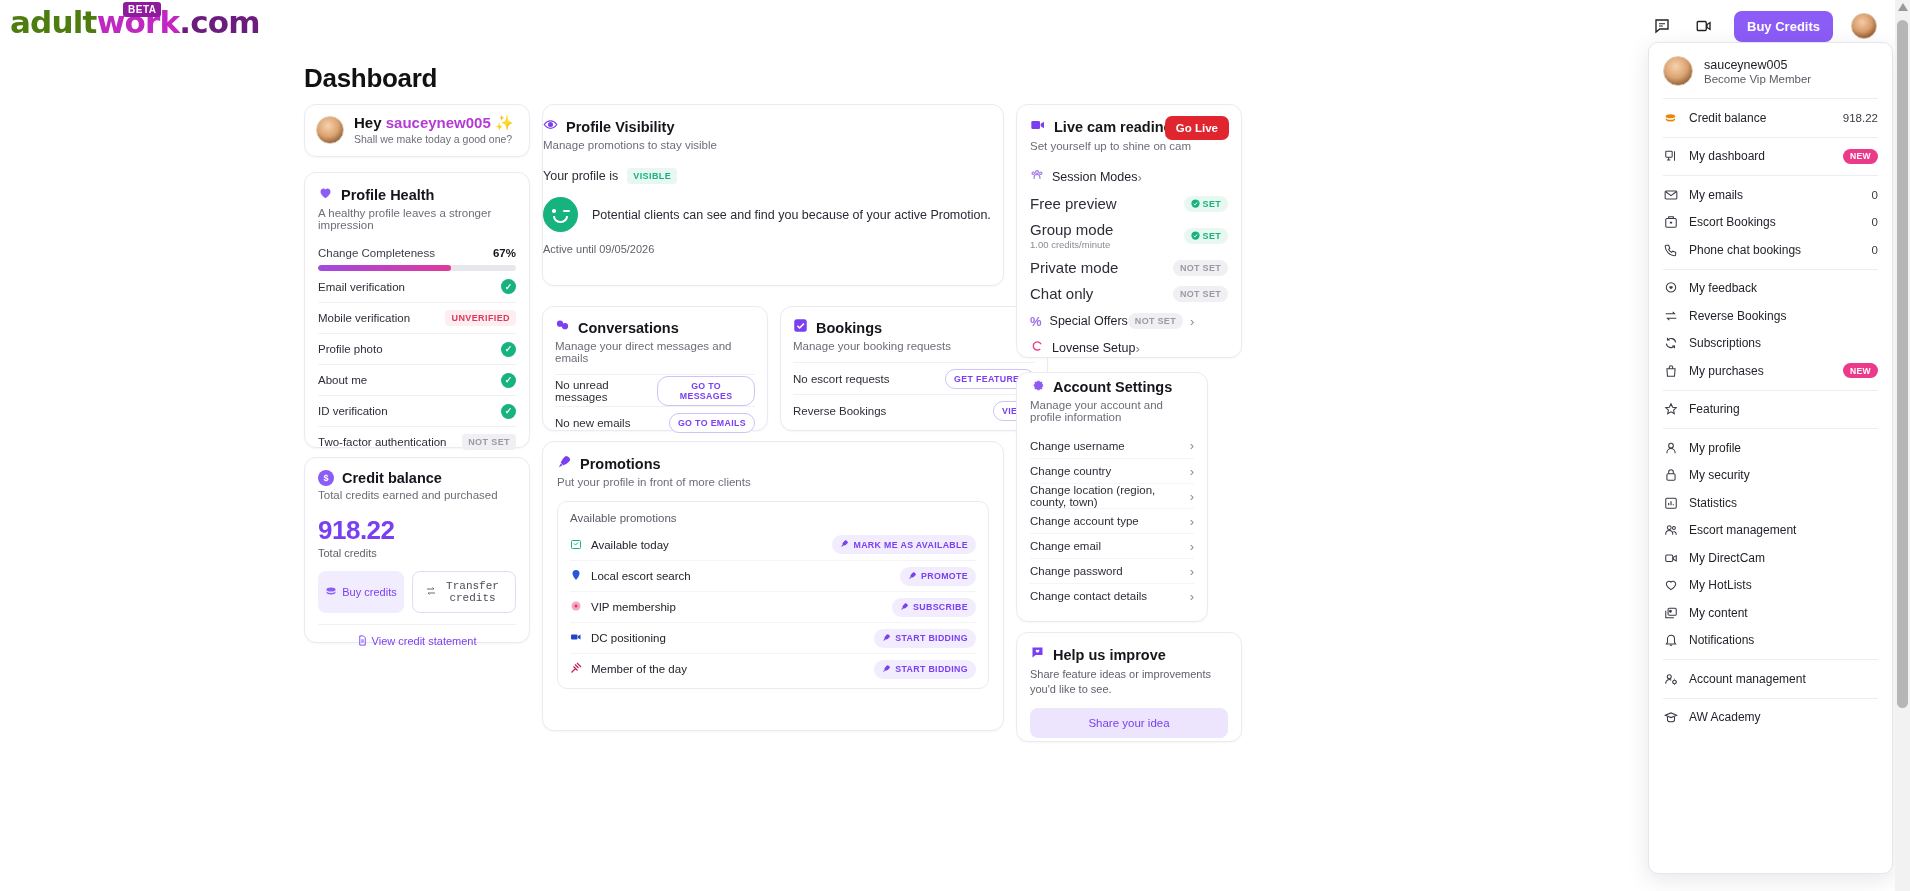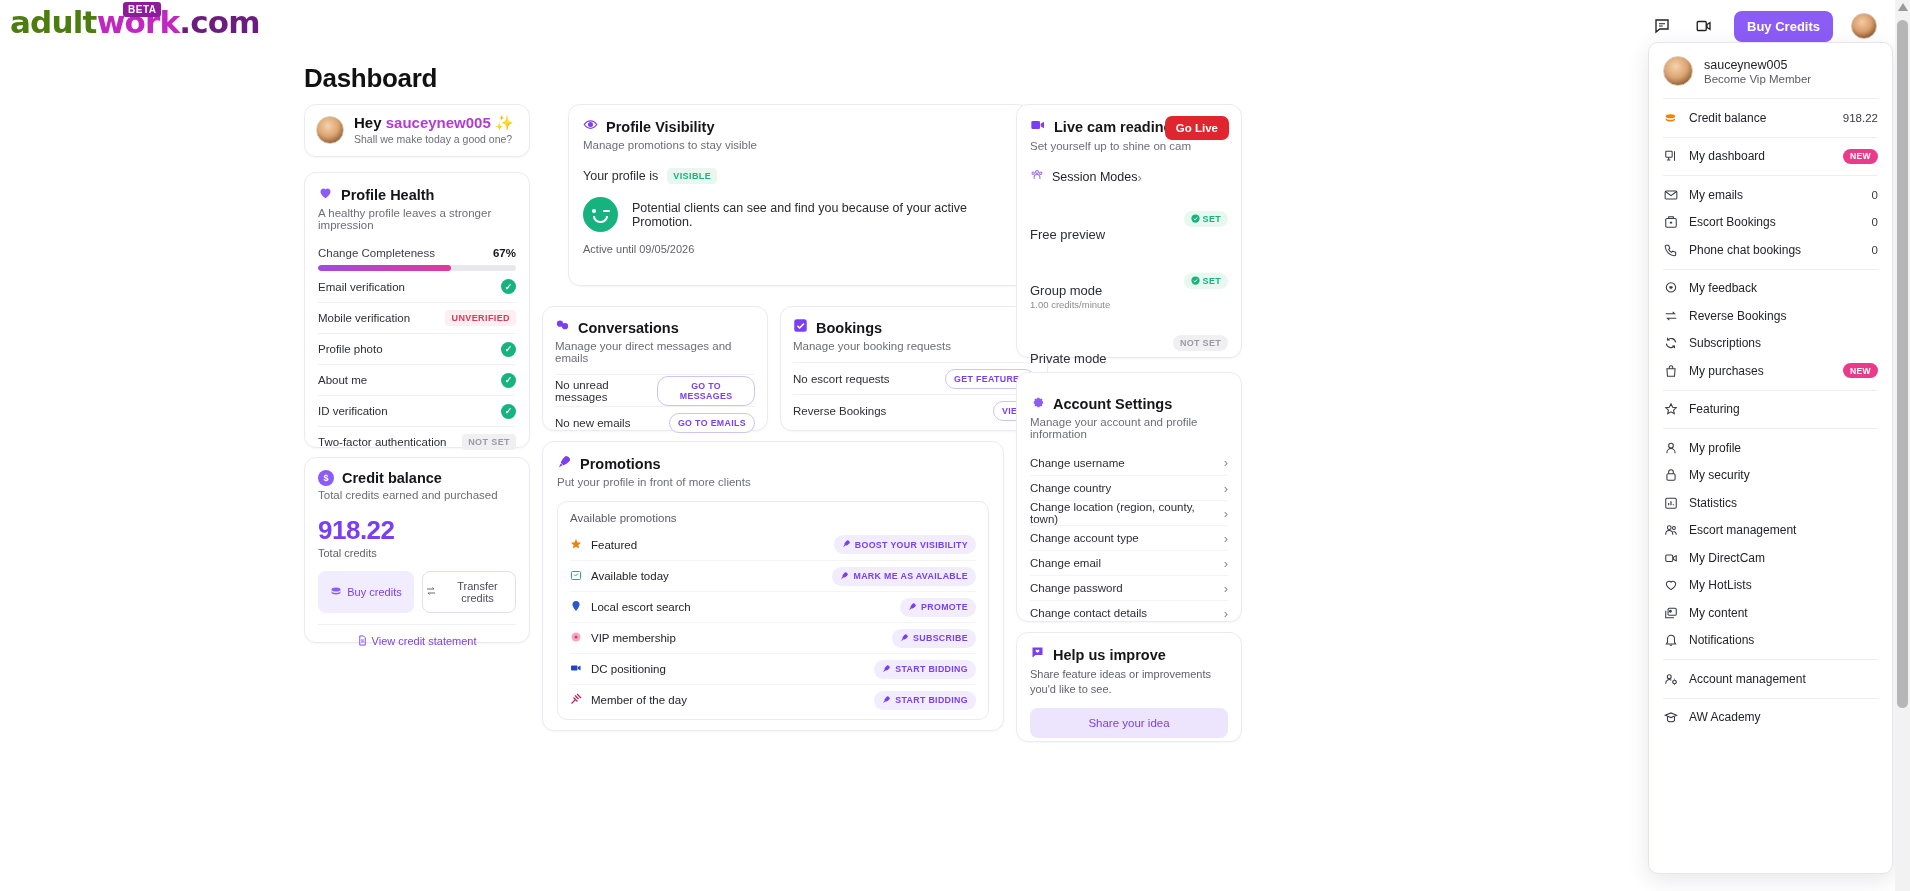--- a/index.html
+++ b/index.html
@@ -102,28 +102,28 @@
   .cb-amount { font-size:26px; font-weight:700; color:#7b3ff2; margin-top:14px; letter-spacing:-.5px;}
   .cb-amount-lbl { font-size:11px; color:#61616c; margin-top:1px;}
   .cb-btns { display:flex; gap:8px; margin-top:12px; }
   .btn-soft {
     flex:1; background:#f1ecfe; color:#7b3ff2; border:none; border-radius:8px;
     font-size:11px; padding:8px 4px; cursor:pointer; display:flex; align-items:center;
     justify-content:center; gap:5px; font-family:"Liberation Sans", sans-serif;
   }
   .btn-outline {
     flex:1; background:#fff; color:#4d4d58; border:1px solid #e2dcf5; border-radius:8px;
-    font-size:11px; padding:8px 2px; cursor:pointer; display:flex; align-items:center;
-    justify-content:center; gap:5px; font-family:Liberation Sans, sans-serif;
+    font-size:11px; padding:8px 12px; cursor:pointer; display:flex; align-items:center;
+    justify-content:center; gap:5px; font-family:Liberation Mono, monospace;
   }
   .cb-stmt { border-top:1px solid #f1f0f4; margin-top:11px; padding-top:10px;
     text-align:center; font-size:11px; color:#7b3ff2; cursor:pointer; }
 
   
-  #visibility-card { left:568px; top:104px; width:462px; height:182px; padding:12px 14px; }
+  #visibility-card { left:542px; top:104px; width:462px; height:182px; padding:12px 0; }
   .pv-row { display:flex; align-items:center; gap:9px; margin-top:17px; }
   .pv-text { font-size:12.5px; color:#2d2d38; }
   .pill-visible { color:#16b37f; background:#e8f8f1; font-size:9px; font-weight:700;
     letter-spacing:.4px; padding:3px 6px; border-radius:4px; }
   .pv-msg-row { display:flex; align-items:center; gap:14px; margin-top:13px; }
   .smiley { width:35px;height:35px;border-radius:50%;background:#17b37f;flex:none; position:relative; }
   .smiley::before { content:""; position:absolute; left:9px; top:12px; width:3.5px;height:3.5px;border-radius:50%;background:#fff; }
   .smiley::after { content:""; position:absolute; right:8px; top:13px; width:7px;height:2px;border-radius:2px;background:#fff; }
   .smiley i { position:absolute; left:10px; bottom:9px; width:15px; height:7px;
     border-bottom:2.4px solid #fff; border-left:2.4px solid #fff; border-right:2.4px solid #fff;
@@ -159,29 +159,29 @@
   
   #cam-card { left:1016px; top:104px; width:226px; height:254px; padding:12px 13px; }
   .golive { position:absolute; right:12px; top:11px; background:#e0252f; color:#fff;
     border:none; border-radius:7px; font-size:11.5px; font-weight:700; padding:6px 11px;
     cursor:pointer; font-family:"Liberation Sans", sans-serif;}
   .sec-row { display:flex; align-items:center; justify-content:flex-start; margin-top:16px; }
   .sec-left { display:flex; align-items:center; gap:8px; }
   .sec-title { font-size:12.5px; color:#1f1f29; }
   .chev { color:#8a8a95; font-size:13px; }
   .cam-row { display:flex; justify-content:space-between; align-items:center; margin-top:9px; }
-  .cam-label { font-size:13px; color:#2d2d38;margin-top:32px; }
+  .cam-label { font-size:15px; color:#2d2d38; }
   .cam-sublabel { font-size:9.5px; color:#8a8a95; margin-top:1px; }
   .pill-set { color:#16b37f; background:#e8f8f1; font-size:9px; font-weight:700;
     letter-spacing:.3px; padding:3px 7px; border-radius:10px; display:flex; align-items:center; gap:3px;}
   .pill-notset-r { color:#9a9aa4; background:#f0f0f3; font-size:9px; font-weight:700;
     letter-spacing:.3px; padding:3px 7px; border-radius:10px; }
 
   
-  #acct-card { left:1016px; top:372px; width:226px; height:250px; padding:21px 13px; }
+  #acct-card { left:1016px; top:372px; width:192px; height:250px; padding:4px 13px; }
   .acct-row { display:flex; justify-content:space-between; align-items:center; height:25px;
     border-top:1px solid #f4f3f7; cursor:pointer; }
   .acct-row:first-of-type { border-top:none; margin-top:10px;}
   .acct-label { font-size:11.5px; color:#2d2d38; }
 
   
   #help-card { left:1016px; top:632px; width:226px; height:110px; padding:12px 13px; }
   .help-sub { font-size:11px; color:#61616c; margin-top:3px; line-height:1.35; }
   .help-btn { margin-top:11px; width:100%; background:#ece5fd; color:#7b3ff2; border:none;
     border-radius:8px; font-size:11.5px; padding:9px; cursor:pointer; font-family:"Liberation Sans", sans-serif;}
@@ -426,35 +426,20 @@
           </svg>
       </span>
       <span class="card-title">Promotions</span>
     </div>
     <div class="card-sub">Put your profile in front of more clients</div>
     <div class="promo-inner">
       <div class="promo-inner-title">Available promotions</div>
       <div id="promoRows">
           <div class="promo-row">
             <div class="promo-left">
-              <span><svg width="12" height="12" viewBox="0 0 24 24" fill="#e8860c">
-                  <path d="M12 2l3 6.5 7 .8-5.2 4.7 1.5 6.9L12 17.4 5.7 20.9l1.5-6.9L2 9.3l7-.8z"></path>
-                </svg></span>
-              <span class="promo-label">Featured</span>
-            </div>
-            <button class="chip-soft">
-              <span><svg width="9" height="9" viewBox="0 0 24 24" fill="#7b3ff2">
-                  <path d="M14 3c5 1 7 3 7 7-3 4-7 7-11 8l-4-4c1-4 4-8 8-11z"></path>
-                  <path d="M6 15l-3 6 6-3z"></path>
-                </svg></span>
-              <span>BOOST YOUR VISIBILITY</span>
-            </button>
-          </div>
-          <div class="promo-row">
-            <div class="promo-left">
               <span><svg width="12" height="12" viewBox="0 0 24 24" fill="none" stroke="#17b37f" stroke-width="2">
                   <rect x="3" y="5" width="18" height="16" rx="2"></rect>
                   <path d="M8 11l3 3 5-5"></path>
                 </svg></span>
               <span class="promo-label">Available today</span>
             </div>
             <button class="chip-soft">
               <span><svg width="9" height="9" viewBox="0 0 24 24" fill="#7b3ff2">
                   <path d="M14 3c5 1 7 3 7 7-3 4-7 7-11 8l-4-4c1-4 4-8 8-11z"></path>
                   <path d="M6 15l-3 6 6-3z"></path>

